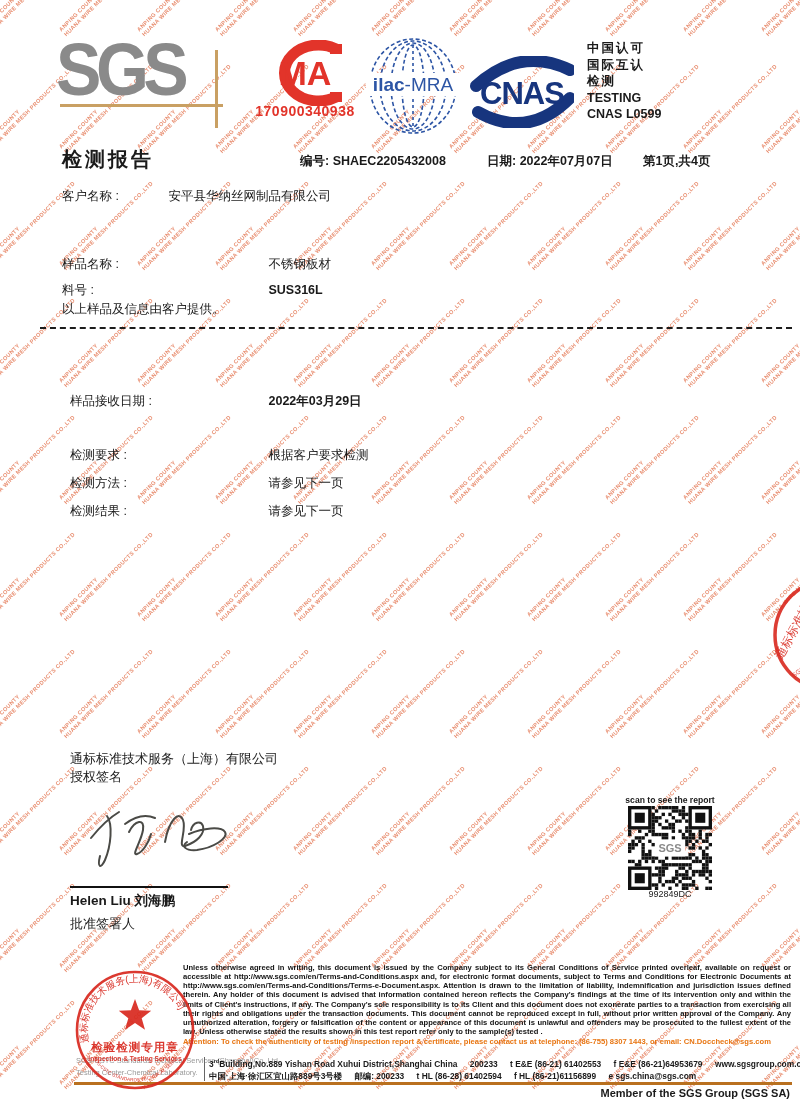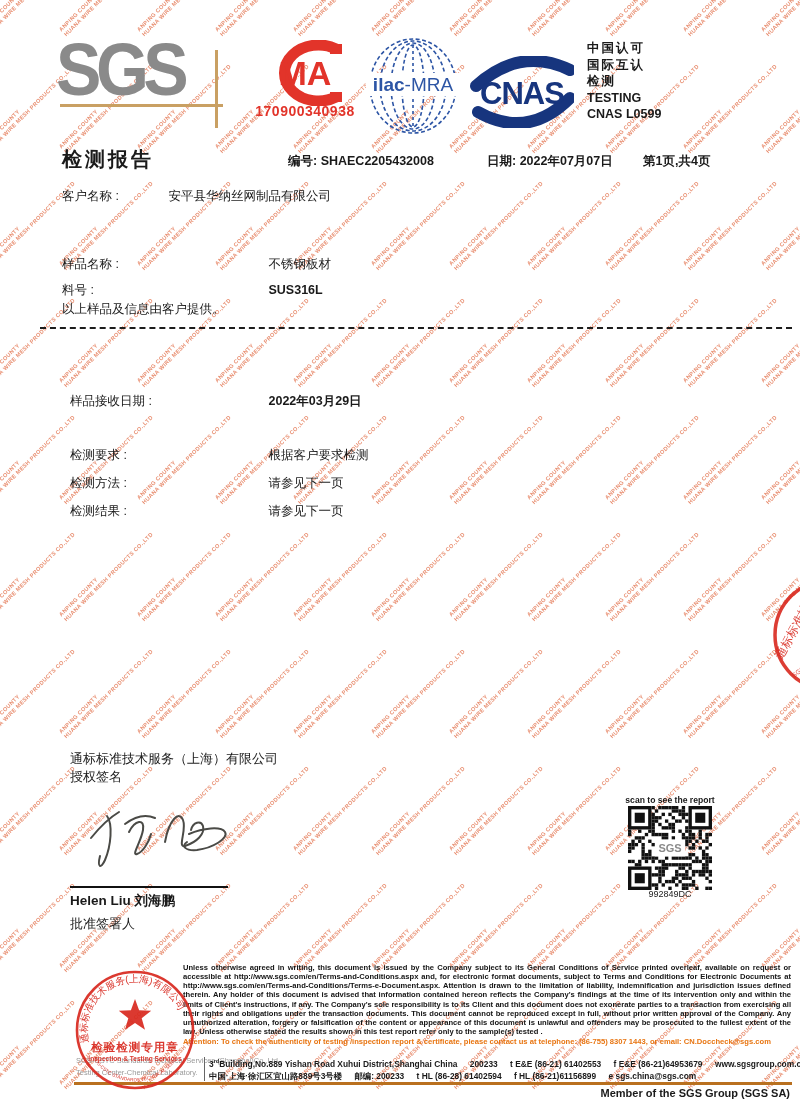--- a/index.html
+++ b/index.html
@@ -580,21 +580,21 @@
   </div>
   <div class="abs" id="cnas-text">
     <div class="cn">中国认可</div>
     <div class="cn">国际互认</div>
     <div class="cn">检测</div>
     <div>TESTING</div>
     <div>CNAS L0599</div>
   </div>
 
   <div class="abs" id="title">检测报告</div>
-  <div class="hmeta" style="left:288px"><span>编号: </span><span>SHAEC2205432008</span></div>
+  <div class="hmeta" style="left:300px"><span>编号: </span><span>SHAEC2205432008</span></div>
   <div class="hmeta" style="left:487px"><span>日期: </span><span>2022年07月07日</span></div>
   <div class="hmeta" style="left:643px">第1页,共4页</div>
 
   <div class="row" style="top:188px">
     <span class="lbl w103">客户名称 :</span>
     <span>安平县华纳丝网制品有限公司</span>
   </div>
 
   <div class="row" style="top:256px">
     <span class="lbl w203">样品名称 :</span>

